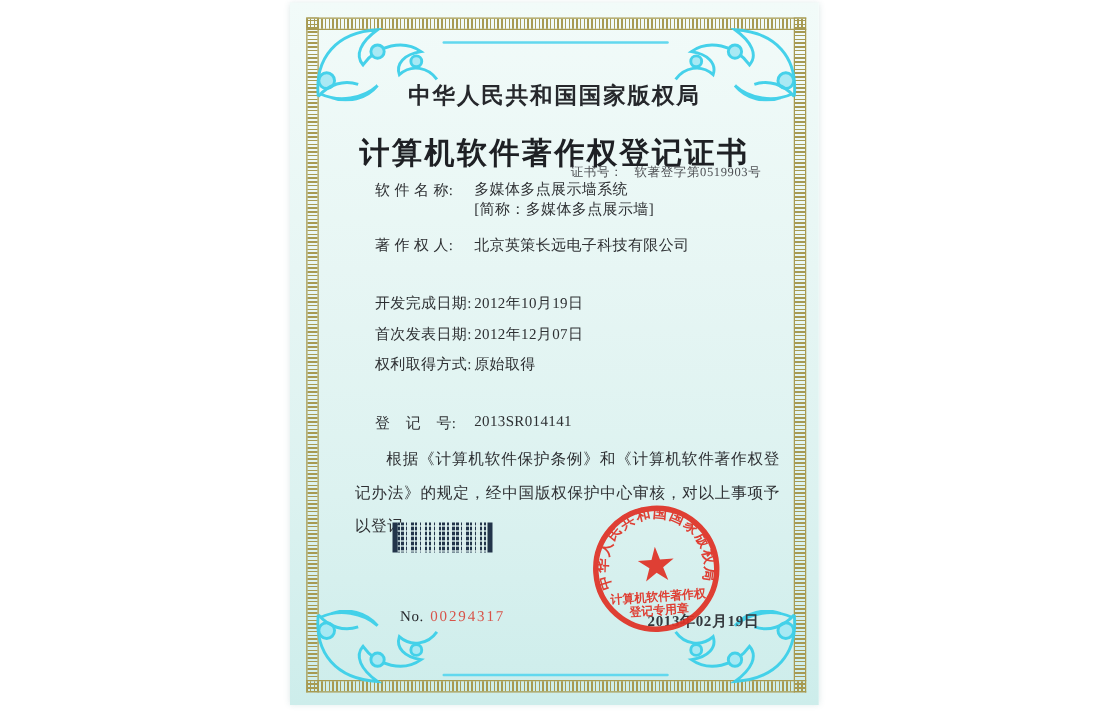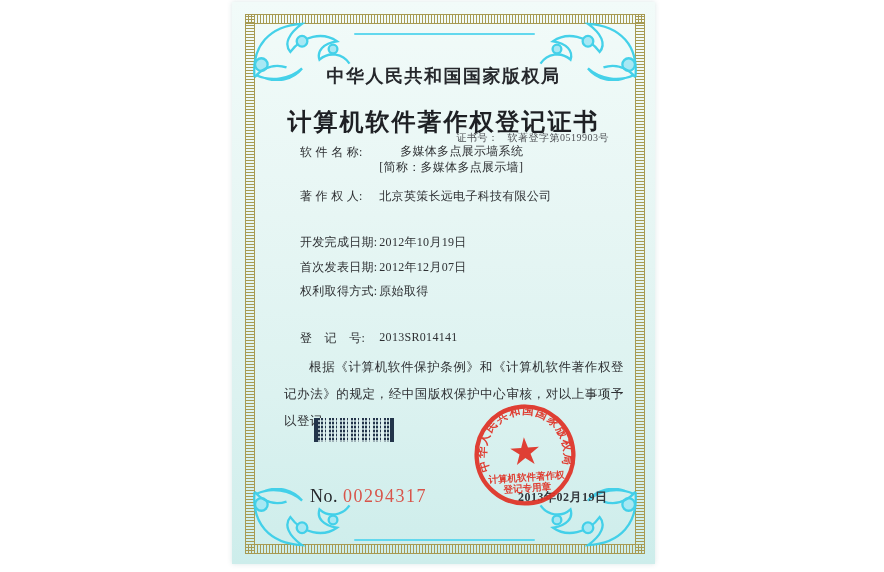--- a/index.html
+++ b/index.html
@@ -35,33 +35,33 @@
   .deco-line.bottom{left:122px;right:120px;top:537px;}
   
   .issuer{position:absolute;top:62px;left:0;right:0;text-align:center;
     font-size:18px;font-weight:bold;letter-spacing:1.5px;color:#26282c;}
   .cert-title{position:absolute;top:104px;left:0;right:0;text-align:center;
     font-size:24px;font-weight:bold;letter-spacing:2px;color:#1e2024;}
   .cert-no{position:absolute;top:129px;right:46px;font-size:10px;color:#4d4f53;letter-spacing:.5px;}
   .cert-no .cn-val{margin-left:9px;}
   .row{position:absolute;left:68px;font-size:12px;color:#2e3033;letter-spacing:.3px;white-space:nowrap;}
   .row .lbl{display:inline-block;width:76px;vertical-align:top;}
-  .row .val{display:inline-block;vertical-align:top;text-align:right;}
+  .row .val{display:inline-block;vertical-align:top;}
   .r0{top:142px}.r1{top:186px}.r2{top:232px}.r3{top:257px}.r4{top:281px}.r5{top:304px}.r6{top:328px}
   .multiline div{line-height:15.5px;}
   .statement{position:absolute;left:52px;top:352px;width:340px;
     font-size:12.5px;line-height:27px;color:#2e3033;text-indent:2em;text-align:justify;letter-spacing:.4px;}
   
   .barcode{position:absolute;left:82px;top:416px;width:72px;height:24px;
     border-left:4px solid #22344a;border-right:4px solid #22344a;
     background:
       repeating-linear-gradient(0deg,rgba(222,242,240,.65) 0 2px,rgba(222,242,240,0) 2px 4px),
       repeating-linear-gradient(90deg,#22344a 0 2px,#d9eceb 2px 3px,#22344a 3px 5px,#d9eceb 5px 7px,#22344a 7px 8px,#d9eceb 8px 11px);
   }
-  .serial{position:absolute;left:78px;top:484px;font-size:18px;color:#26282c;letter-spacing:.5px;}
+  .serial{position:absolute;left:88px;top:484px;font-size:12px;color:#26282c;letter-spacing:.5px;}
   .serial .num{color:#d8544a;letter-spacing:1.5px;margin-left:5px;}
   .issue-date{position:absolute;left:286px;top:487px;font-size:12px;color:#33373c;letter-spacing:.5px;font-weight:bold;}
   .seal{position:absolute;left:241px;top:401px;width:104px;height:104px;opacity:.93;transform:rotate(-4deg);}
 </style>
 </head>
 <body>
 
 <div class="sheet">
 
   <div class="frame">

